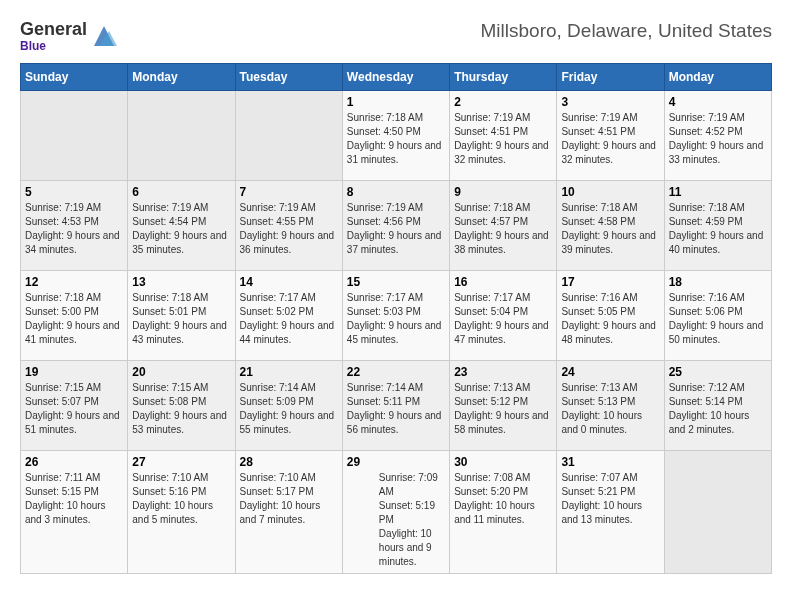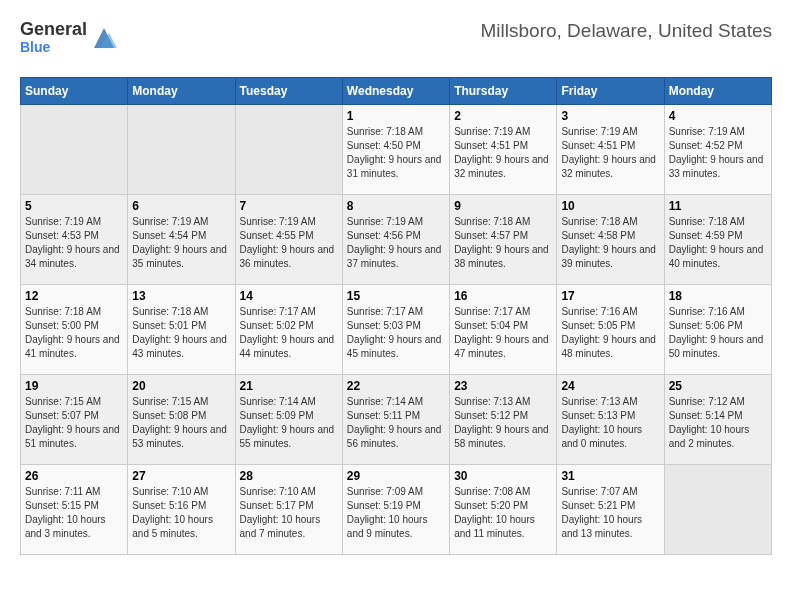--- a/index.html
+++ b/index.html
@@ -7,40 +7,40 @@
       font-family: Arial, sans-serif;
       background: #fff;
       width: 792px;
       min-height: 612px;
       padding: 20px;
     }
     .header {
       display: flex;
       justify-content: space-between;
       align-items: flex-start;
-      margin-bottom: 22px;
+      margin-bottom: 10px;
     }
     .logo {
       display: flex;
       align-items: center;
     }
     .logo-text {
       display: flex;
       flex-direction: column;
       line-height: 1.1;
     }
     .logo-general {
       font-size: 18px;
       font-weight: bold;
       color: #333;
     }
     .logo-blue {
-      font-size: 14px;
-      font-weight: bold;
-      color: #3b82f6;
+      font-size: 12px;
+      font-weight: bold;
+      color: #4c1d95;
     }
     .logo-icon {
       width: 30px;
       height: 30px;
       margin-left: 2px;
     }
     .title-block {
       text-align: right;
     }
     .month-title {
@@ -301,21 +301,21 @@
 Daylight: 10 hours and 5 minutes.</div>
         </td>
         <td>
           <div class="day-number">28</div>
           <div class="day-info" style="white-space: pre-line;">Sunrise: 7:10 AM
 Sunset: 5:17 PM
 Daylight: 10 hours and 7 minutes.</div>
         </td>
         <td>
           <div class="day-number">29</div>
-          <div class="day-info" style="white-space: pre-line;">Sunrise: 7:09 AM
+          <div class="day-info" style="white-space: pre-line; margin-left: 32px;">Sunrise: 7:09 AM
 Sunset: 5:19 PM
 Daylight: 10 hours and 9 minutes.</div>
         </td>
         <td>
           <div class="day-number">30</div>
           <div class="day-info" style="white-space: pre-line;">Sunrise: 7:08 AM
 Sunset: 5:20 PM
 Daylight: 10 hours and 11 minutes.</div>
         </td>
         <td>

